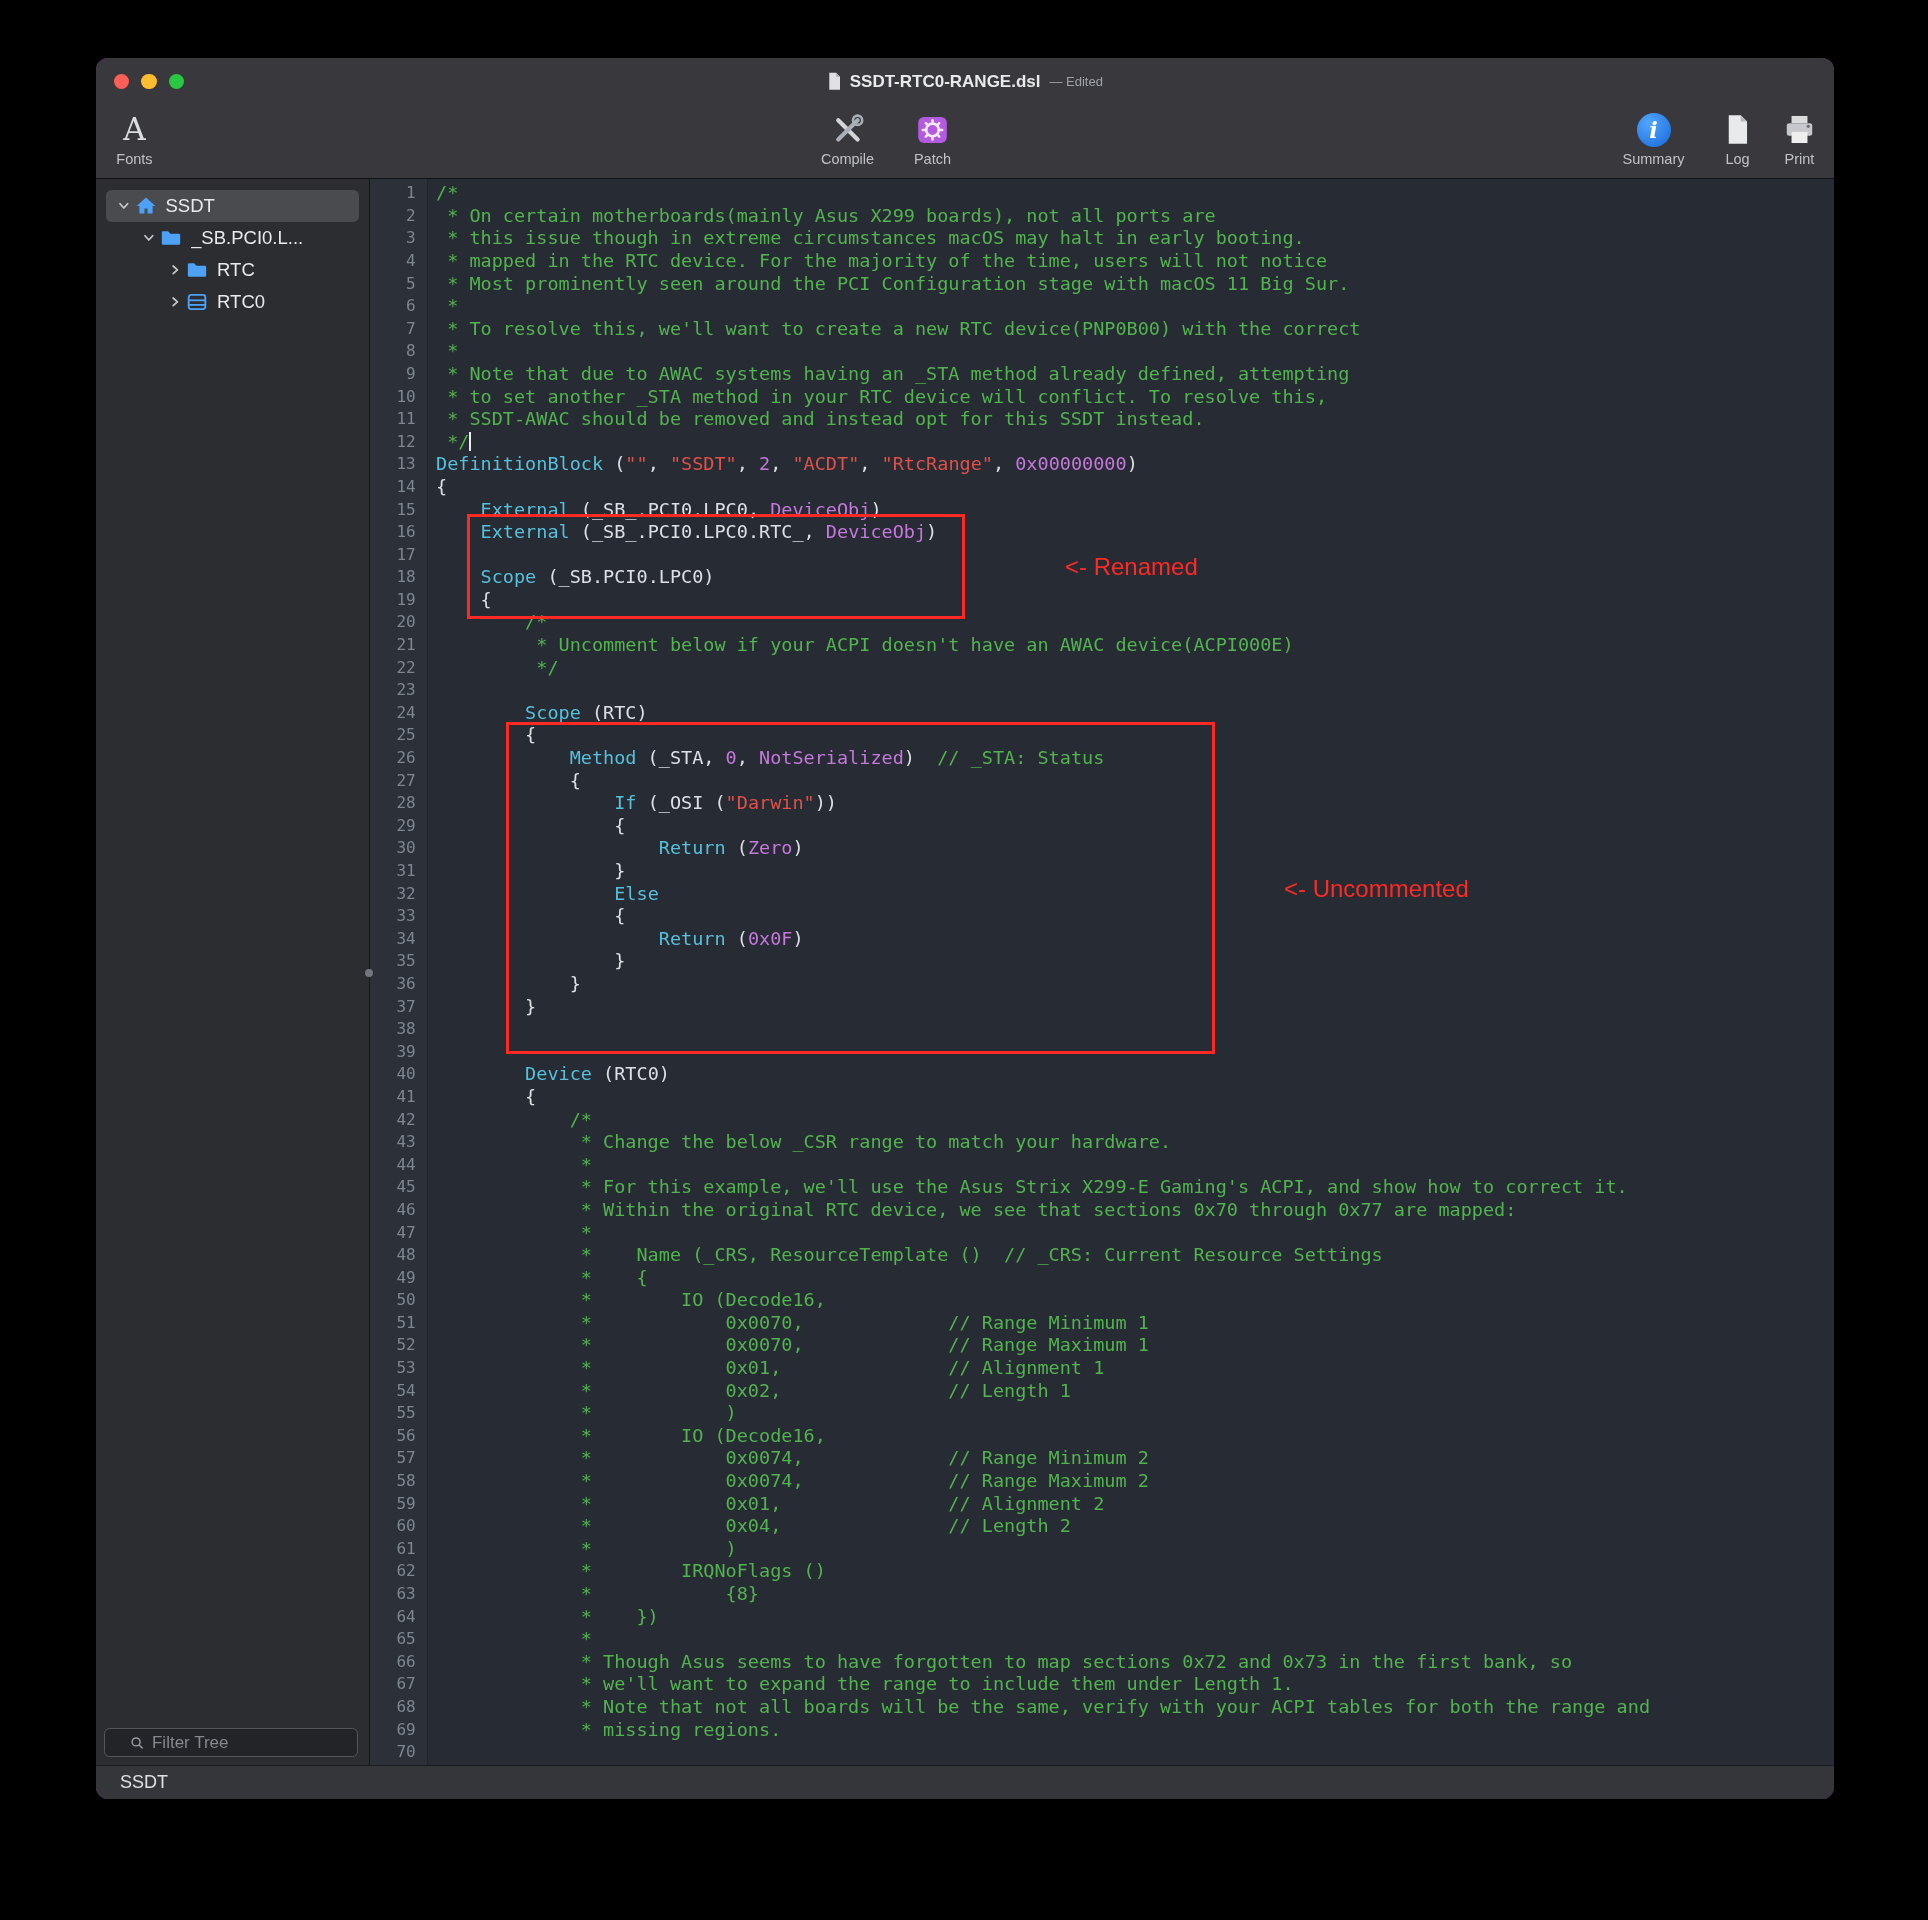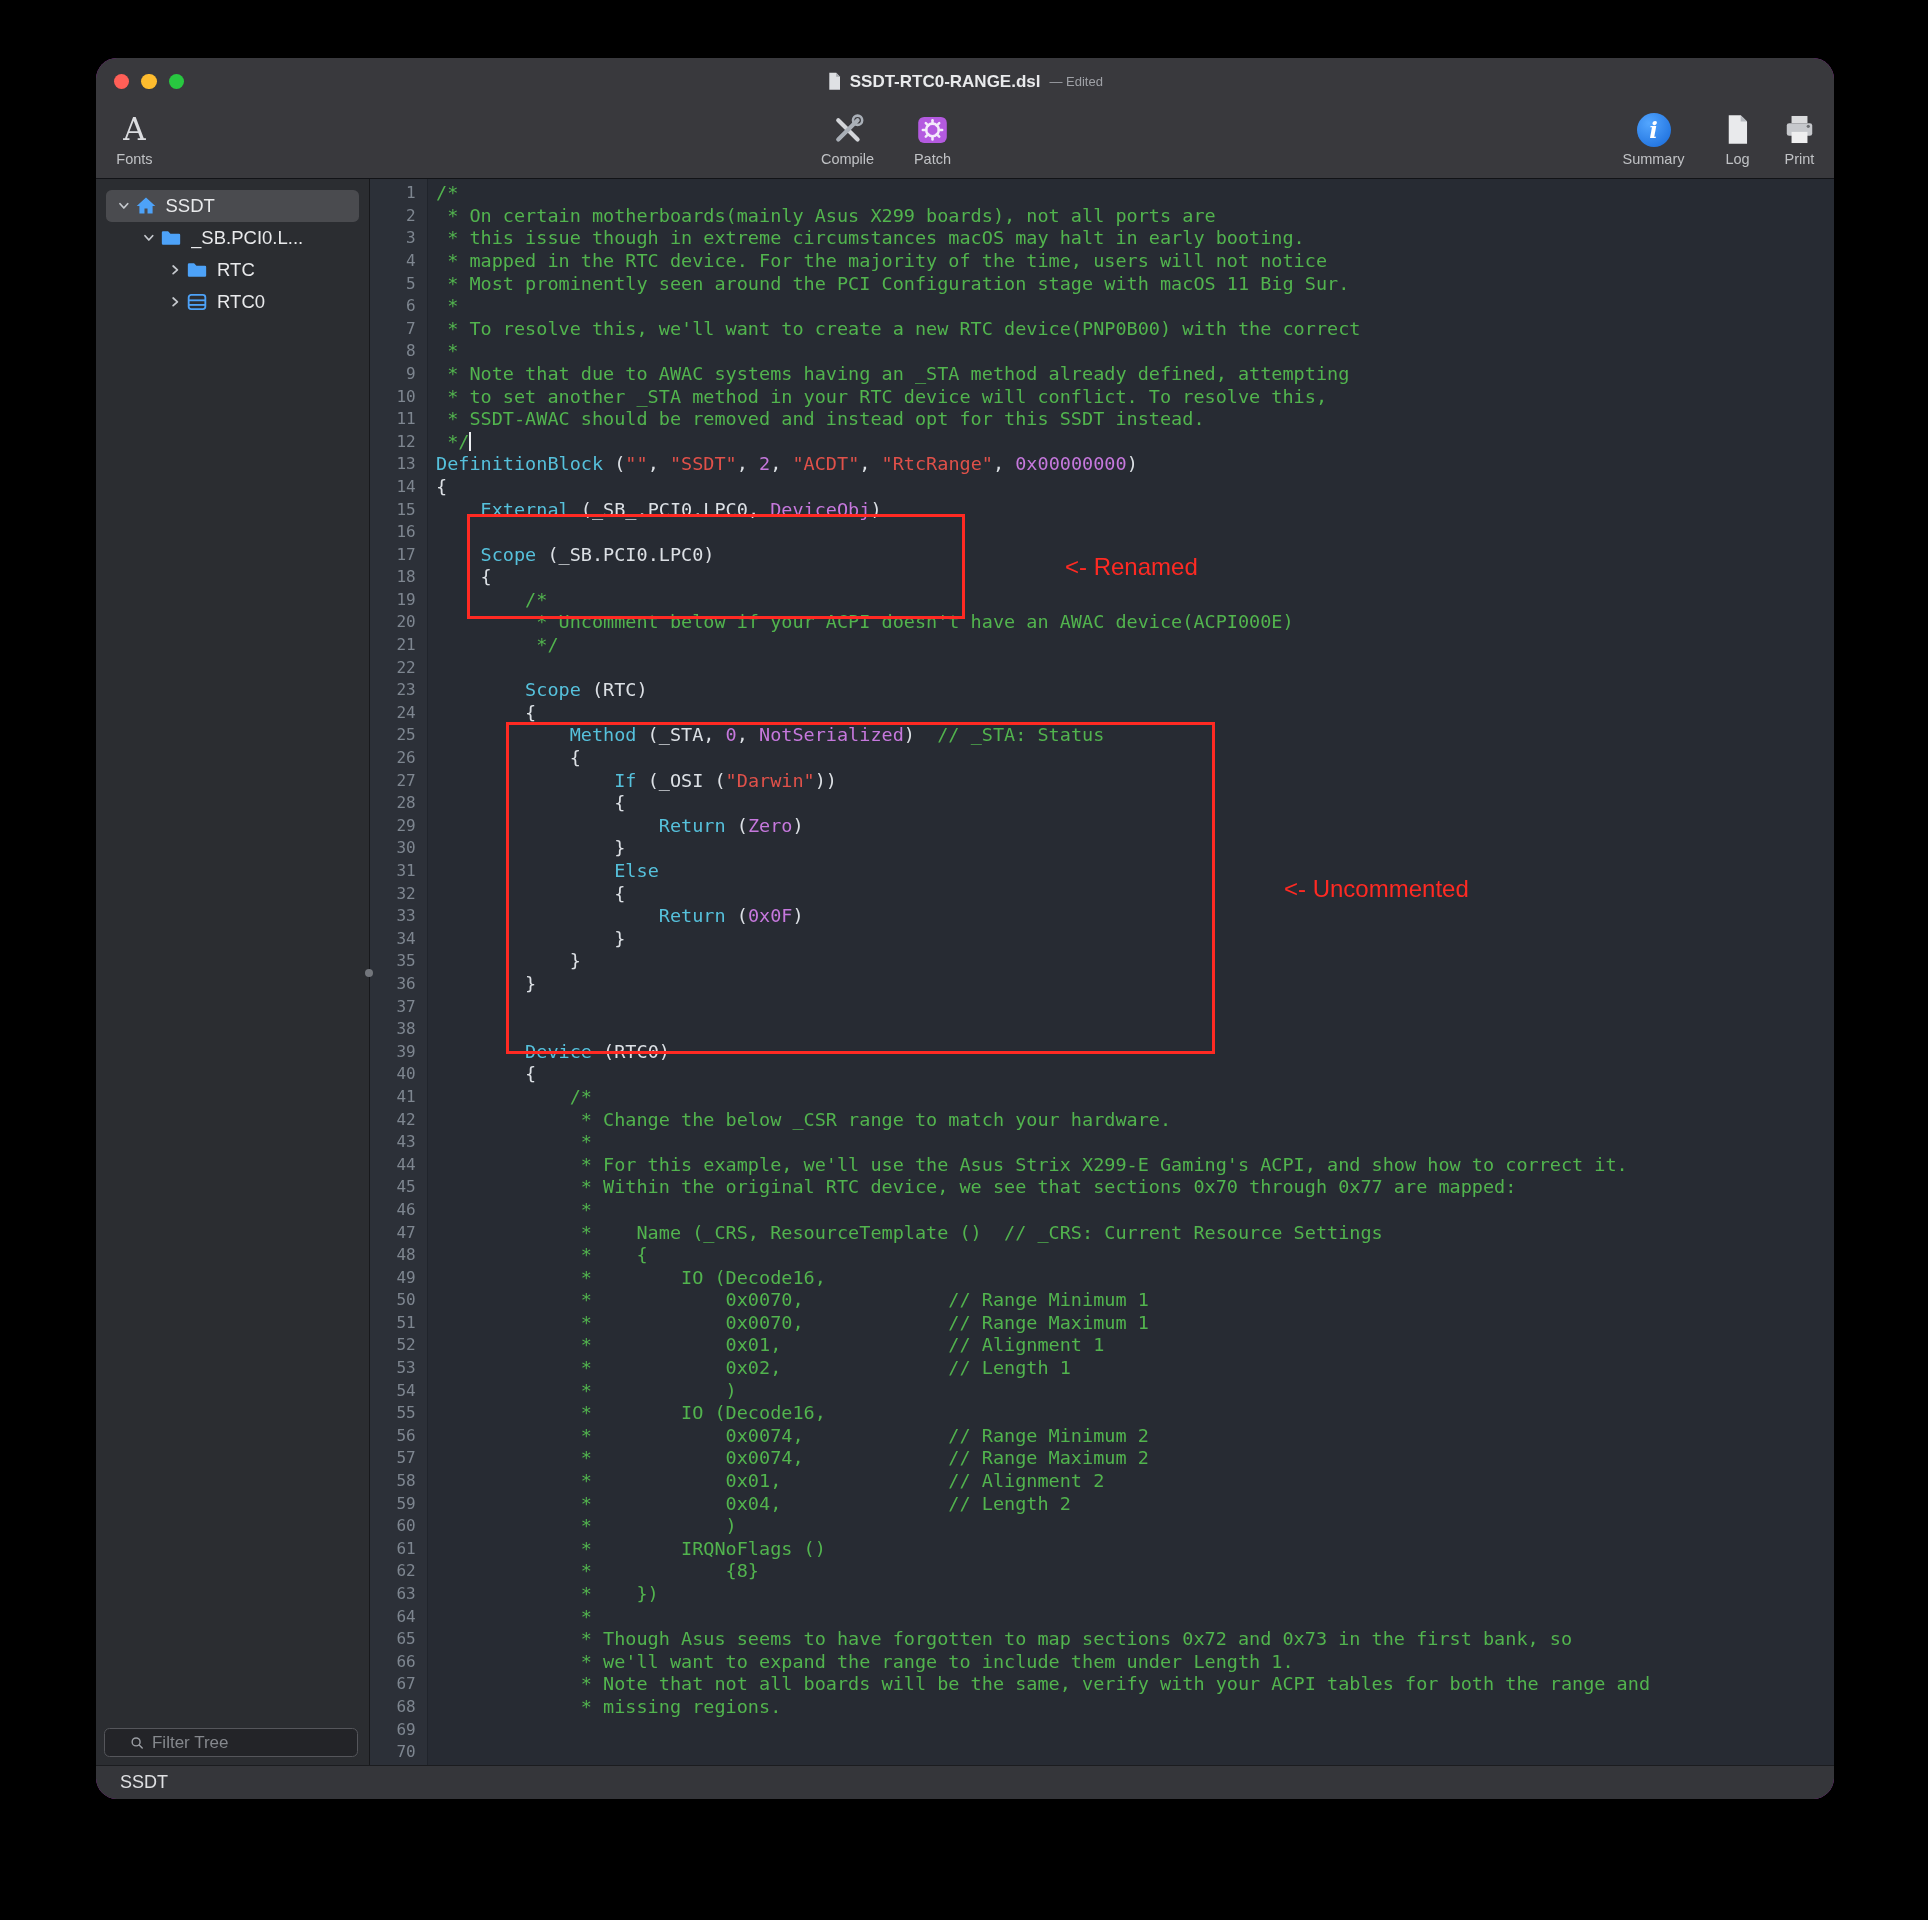--- a/index.html
+++ b/index.html
@@ -1,19 +1,19 @@
 <!DOCTYPE html>
 <html style="--comment: #52b44e; --keyword: #56c1dc; --string: #e0514a; --number: #c678dd; --plain: #dce0e5; --annotation: #ff2a23; --traffic_red: #ff5f57; --traffic_yellow: #febc2e; --traffic_green: #28c840; --sidebar_icon_blue: #4da2f8;font-size:13px"><head>
 <meta charset="utf-8">
 <style>
   html,body{margin:0;padding:0;width:1928px;height:1920px;background:#000;overflow:hidden;}
   *{box-sizing:border-box;}
   .window{
     position:absolute;left:96px;top:58px;width:1738px;height:1741px;
-    border-radius:21px;overflow:hidden;background:#a21caf;
+    border-radius:12px;overflow:hidden;background:#a21caf;
     box-shadow:0 32px 89px rgba(0,0,0,.85);
     display:flex;flex-direction:column;
     font-family:"Liberation Sans",sans-serif;
   }
   
   .titlebar{height:47px;flex:none;background:#39393d;position:relative;
     display:flex;align-items:center;justify-content:center;}
   .traffic{position:absolute;left:18px;top:0;height:100%;display:flex;align-items:center;gap:12px;}
   .tl{width:15.3px;height:15.3px;border-radius:50%;display:inline-block;}
   .tl.red{background:var(--traffic_red);}
@@ -315,20 +315,21 @@
             <div class="code-line"><span class="t-c"> *</span></div>
             <div class="code-line"><span class="t-c"> * To resolve this, we'll want to create a new RTC device(PNP0B00) with the correct</span></div>
             <div class="code-line"><span class="t-c"> *</span></div>
             <div class="code-line"><span class="t-c"> * Note that due to AWAC systems having an _STA method already defined, attempting</span></div>
             <div class="code-line"><span class="t-c"> * to set another _STA method in your RTC device will conflict. To resolve this,</span></div>
             <div class="code-line"><span class="t-c"> * SSDT-AWAC should be removed and instead opt for this SSDT instead.</span></div>
             <div class="code-line"><span class="t-c"> */</span><span class="cursor"></span></div>
             <div class="code-line"><span class="t-k">DefinitionBlock</span><span class="t-p"> (</span><span class="t-s">""</span><span class="t-p">, </span><span class="t-s">"SSDT"</span><span class="t-p">, </span><span class="t-n">2</span><span class="t-p">, </span><span class="t-s">"ACDT"</span><span class="t-p">, </span><span class="t-s">"RtcRange"</span><span class="t-p">, </span><span class="t-n">0x00000000</span><span class="t-p">)</span></div>
             <div class="code-line"><span class="t-p">{</span></div>
             <div class="code-line"><span class="t-p">    </span><span class="t-k">External</span><span class="t-p"> (_SB_.PCI0.LPC0, </span><span class="t-n">DeviceObj</span><span class="t-p">)</span></div>
+            <div class="code-line"><span class="t-p">    </span><span class="t-k">External</span><span class="t-p"> (_SB_.PCI0.LPC0.RTC_, </span><span class="t-n">DeviceObj</span><span class="t-p">)</span></div>
             <div class="code-line"></div>
             <div class="code-line"><span class="t-p">    </span><span class="t-k">Scope</span><span class="t-p"> (_SB.PCI0.LPC0)</span></div>
             <div class="code-line"><span class="t-p">    {</span></div>
             <div class="code-line"><span class="t-c">        /*</span></div>
             <div class="code-line"><span class="t-c">         * Uncomment below if your ACPI doesn't have an AWAC device(ACPI000E)</span></div>
             <div class="code-line"><span class="t-c">         */</span></div>
             <div class="code-line"></div>
             <div class="code-line"><span class="t-p">        </span><span class="t-k">Scope</span><span class="t-p"> (RTC)</span></div>
             <div class="code-line"><span class="t-p">        {</span></div>
             <div class="code-line"><span class="t-p">            </span><span class="t-k">Method</span><span class="t-p"> (_STA, </span><span class="t-n">0</span><span class="t-p">, </span><span class="t-n">NotSerialized</span><span class="t-p">)  </span><span class="t-c">// _STA: Status</span></div>

